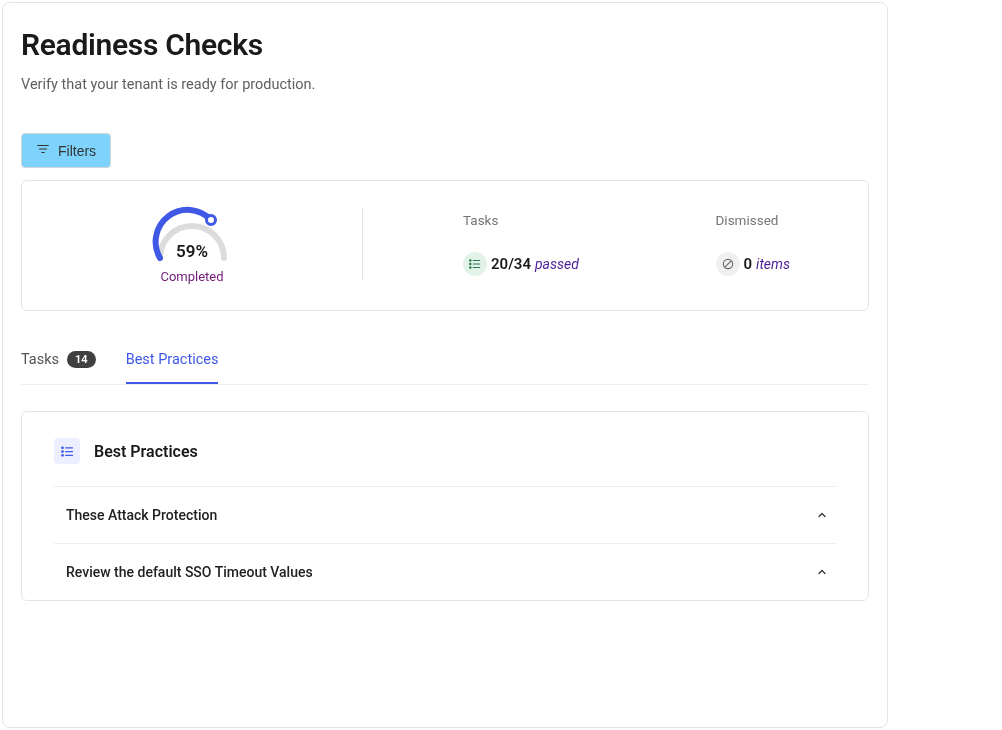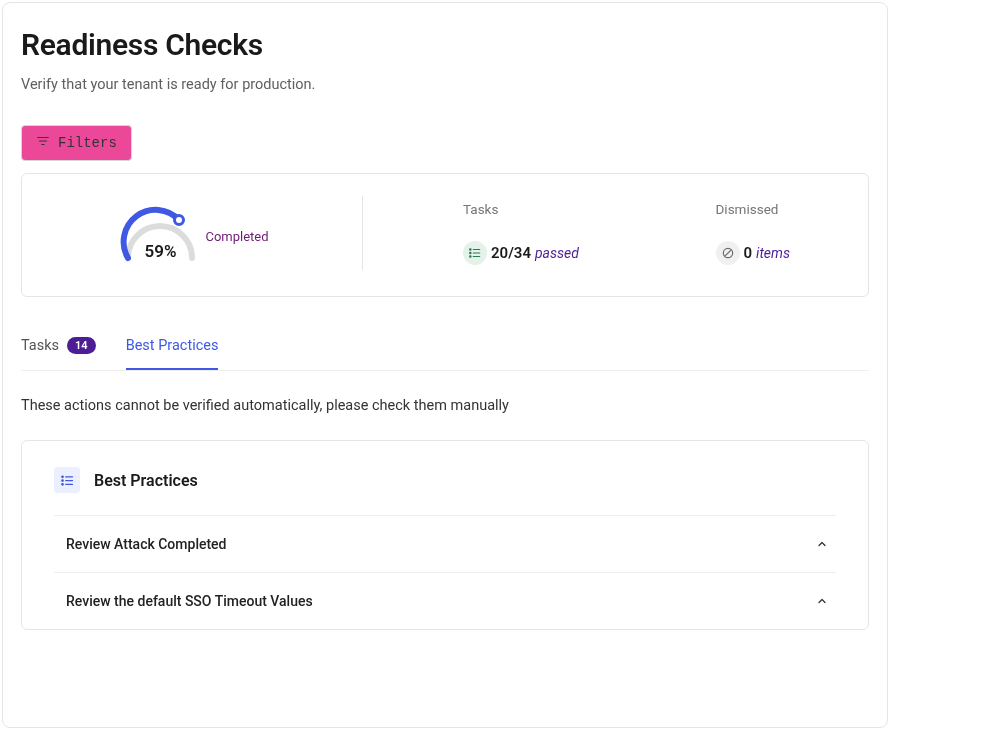--- a/index.html
+++ b/index.html
@@ -16,56 +16,56 @@
     border-radius: 8px;
     margin: 2px;
     width: 886px;
     height: 726px;
     padding: 24px 18px 0 18px;
     overflow: hidden;
   }
   h1 { font-size: 30px; font-weight: 600; letter-spacing: -0.3px; }
   .subtitle { margin-top: 14px; color: #5f5f5f; font-size: 14.5px; }
   .filters-btn {
-    margin-top: 32px;
+    margin-top: 40px;
     display: inline-flex; align-items: center; gap: 8px;
     border: 1px solid #d6d6d6; border-radius: 4px;
-    background: #ec4899; padding: 8px 14px;
-    font-size: 14px; color: #333; cursor: pointer; font-family: Liberation Mono, monospace;
+    background: #7dd3fc; padding: 8px 14px;
+    font-size: 14px; color: #333; cursor: pointer;
   }
   .filters-btn svg { width: 14px; height: 14px; }
   .summary-card {
     margin-top: 12px;
     border: 1px solid #e5e5e5; border-radius: 6px;
     display: flex; align-items: center;
     padding: 22px 0 26px 0;
   }
   .gauge-cell {
     width: 340px;
-    display:flex; flex-direction:row; align-items:center; justify-content:center;
+    display:flex; flex-direction:column; align-items:center; justify-content:center;
     position:relative;
   }
   .gauge-wrap { position:relative; width:90px; height:60px; display:flex; align-items:flex-end; justify-content:center; }
   .gauge-wrap svg { position:absolute; top:0; left:0; }
   .gauge-pct { font-size: 17px; font-weight:600; padding-bottom:2px; }
   .gauge-label { margin-top:6px; font-size:13px; color:#701a75; }
   .vsep { width:1px; height:74px; background:#e5e5e5; }
   .stat-cell { flex:1; padding-left: 100px; }
   .stat-title { font-size:13.5px; color:#767676; }
   .stat-row { margin-top:24px; display:flex; align-items:center; gap:4px; }
   .stat-iconwrap { width:24px; height:24px; border-radius:50%; display:flex; align-items:center; justify-content:center; }
   .stat-iconwrap.green { background:#e3f3e9; }
   .stat-iconwrap.gray  { background:#f0f0f0; }
   .stat-iconwrap svg { width:14px; height:14px; }
   .stat-val { font-weight:600; font-size:15px; }
   .stat-unit { color:#4c1d95; font-size:14px;font-style:italic; }
   .tabs { margin-top: 40px; display:flex; gap:30px; border-bottom:1px solid #eee; }
   .tab { display:flex; align-items:center; gap:8px; padding: 0 0 14px 0; font-size:14.5px; color:#555; cursor:pointer; border-bottom:2px solid transparent; }
   .tab.active { color:#3f59e4; border-bottom-color:#3f59e4; }
-  .badge { background:#4c1d95; color:#fff; border-radius:10px; font-size:11px; padding:2px 8px; font-weight:600; }
+  .badge { background:#404040; color:#fff; border-radius:10px; font-size:11px; padding:2px 8px; font-weight:600; }
   .tab-desc { margin-top:26px; font-size:14.5px; color:#333; }
   .list-card {
     margin-top:26px;
     border:1px solid #e5e5e5; border-radius:6px;
     padding: 26px 32px 0 32px;
   }
   .list-header { display:flex; align-items:center; gap:14px; margin-bottom:22px; }
   .list-header-icon { width:26px; height:26px; border-radius:4px; background:#ecefff; display:flex; align-items:center; justify-content:center; }
   .list-header-icon svg { width:15px; height:15px; }
   .list-header-title { font-size:16px; font-weight:600; }
@@ -149,39 +149,38 @@
   <div class="tabs">
     <div class="tab">
       <span>Tasks</span>
       <span class="badge">14</span>
     </div>
     <div class="tab active">
       <span>Best Practices</span>
     </div>
   </div>
 
-  <p class="tab-desc">These actions cannot be verified automatically, please check them manually</p>
 
   <div class="list-card">
     <div class="list-header">
       <span class="list-header-icon">
         <svg viewBox="0 0 24 24" fill="none" stroke="#3f59e4" stroke-width="2" stroke-linecap="round">
           <line x1="9" y1="6" x2="20" y2="6"></line>
             <line x1="9" y1="12" x2="20" y2="12"></line>
             <line x1="9" y1="18" x2="20" y2="18"></line>
           <circle cx="4" cy="6" r="1.2" fill="#3f59e4"></circle>
             <circle cx="4" cy="12" r="1.2" fill="#3f59e4"></circle>
             <circle cx="4" cy="18" r="1.2" fill="#3f59e4"></circle>
         </svg>
       </span>
       <span class="list-header-title">Best Practices</span>
     </div>
 
     <div class="list-item">
-      <span class="list-item-label">Review Attack Completed</span>
+      <span class="list-item-label">These Attack Protection</span>
       <span class="chev">
         <svg viewBox="0 0 24 24" fill="none" stroke="#333" stroke-width="2.5" stroke-linecap="round" stroke-linejoin="round">
             <polyline points="6 15 12 9 18 15"></polyline>
           </svg>
       </span>
     </div>
     <div class="list-item">
       <span class="list-item-label">Review the default SSO Timeout Values</span>
       <span class="chev">
         <svg viewBox="0 0 24 24" fill="none" stroke="#333" stroke-width="2.5" stroke-linecap="round" stroke-linejoin="round">

